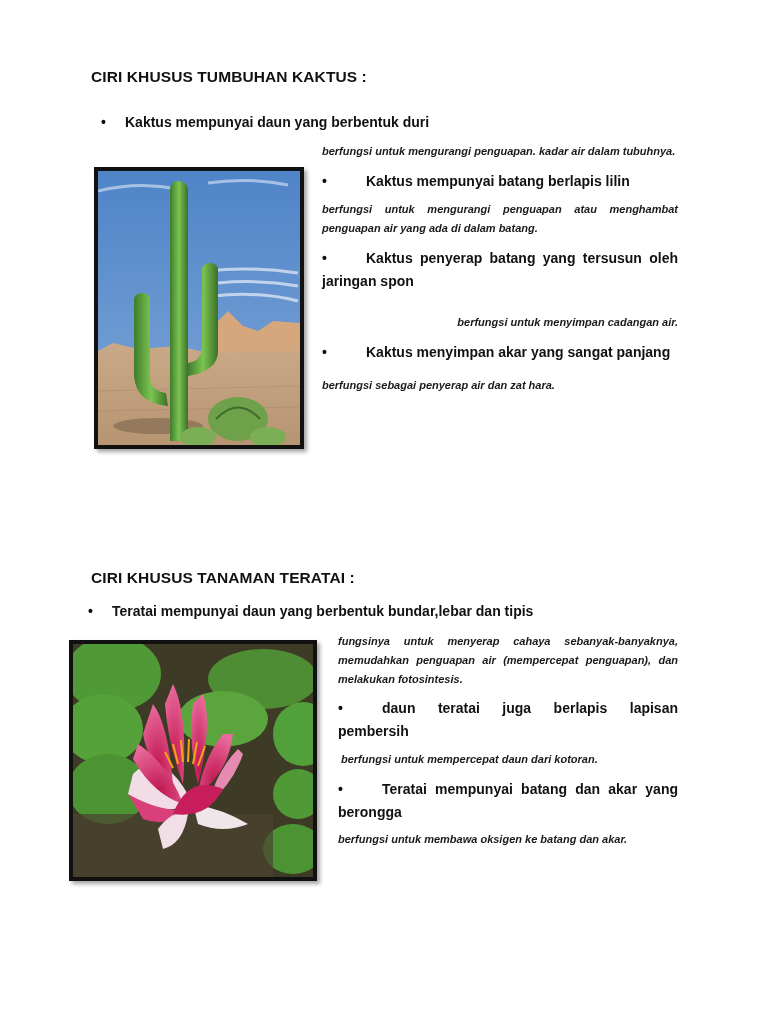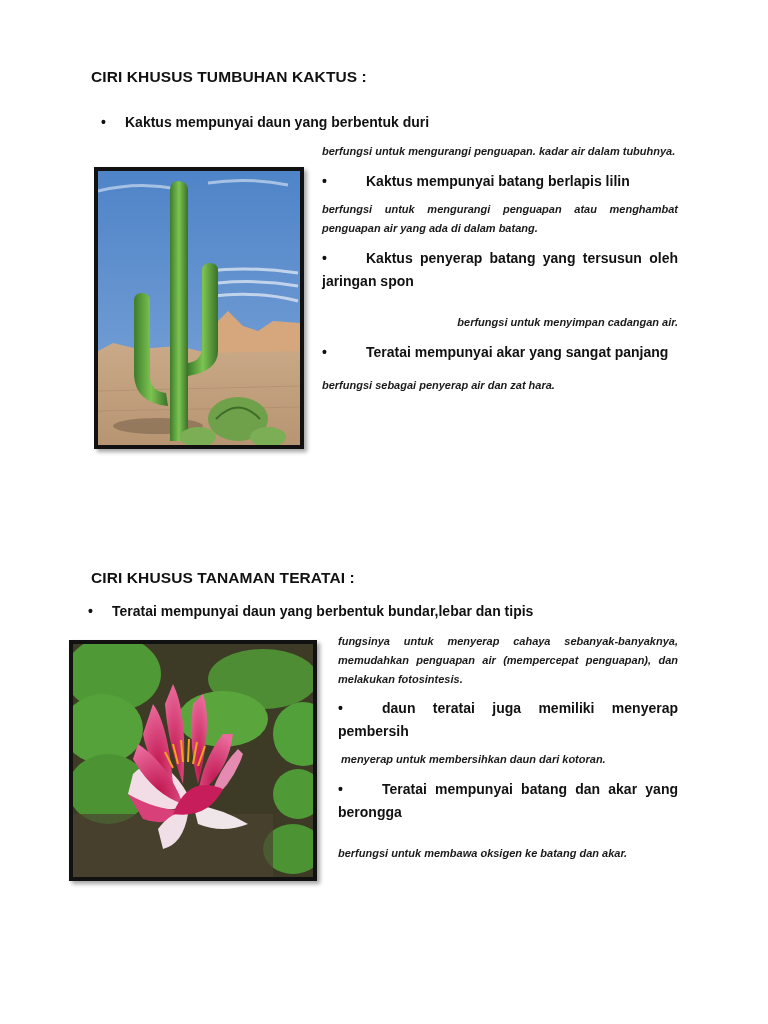--- a/index.html
+++ b/index.html
@@ -68,21 +68,21 @@
 
 <div class="col" style="left:322px; top:142px; width:356px;">
   <p class="desc">berfungsi untuk mengurangi penguapan. kadar air dalam tubuhnya.</p>
 
   <p class="bhead" style="margin-top:9px;"><span class="dot">•</span><span>Kaktus mempunyai batang berlapis lilin</span></p>
   <p class="desc" style="margin-top:7px;">berfungsi untuk mengurangi penguapan atau menghambat penguapan air yang ada di dalam batang.</p>
 
   <p class="bhead" style="margin-top:9px;"><span class="dot">•</span><span>Kaktus penyerap batang yang tersusun oleh jaringan spon</span></p>
   <p class="desc single" style="margin-top:20px;text-align:right;">berfungsi untuk menyimpan cadangan air.</p>
 
-  <p class="bhead" style="margin-top:9px;"><span class="dot">•</span><span>Teratai mempunyai akar yang sangat panjang</span></p>
+  <p class="bhead" style="margin-top:9px;"><span class="dot">•</span><span>Kaktus menyimpan akar yang sangat panjang</span></p>
   <p class="desc single" style="margin-top:12px;">berfungsi sebagai penyerap air dan zat hara.</p>
 </div>
 
 <div class="abs heading" style="left:91px; top:569px;">CIRI KHUSUS TANAMAN TERATAI  :</div>
 
 <div class="abs bullet-main" style="left:88px; top:603px;">
   <span class="dot">•</span><span>Teratai mempunyai daun yang berbentuk bundar,lebar dan tipis</span>
 </div>
 
 <div class="frame" style="left:69px; top:640px; width:248px; height:241px;">
@@ -121,18 +121,18 @@
         <line x1="120" y1="120" x2="124" y2="98"></line>
       <line x1="125" y1="122" x2="132" y2="102"></line>
         <line x1="100" y1="124" x2="92" y2="108"></line>
     </g>
   </svg>
 </div>
 
 <div class="col" style="left:338px; top:632px; width:340px;">
   <p class="desc" style="line-height:19px;">fungsinya untuk menyerap cahaya sebanyak-banyaknya, memudahkan penguapan air (mempercepat penguapan), dan melakukan fotosintesis.</p>
 
-  <p class="bhead" style="margin-top:8px;"><span class="dot">•</span><span>daun teratai juga memiliki menyerap pembersih</span></p>
-  <p class="desc single" style="margin-top:7px; padding-left:3px;">menyerap untuk membersihkan daun dari kotoran.</p>
+  <p class="bhead" style="margin-top:8px;"><span class="dot">•</span><span>daun teratai juga berlapis lapisan pembersih</span></p>
+  <p class="desc single" style="margin-top:7px; padding-left:3px;">berfungsi untuk mempercepat daun dari kotoran.</p>
 
   <p class="bhead" style="margin-top:9px;"><span class="dot">•</span><span>Teratai mempunyai batang dan akar yang berongga</span></p>
-  <p class="desc single" style="margin-top:20px;">berfungsi untuk membawa oksigen ke batang dan akar.</p>
+  <p class="desc single" style="margin-top:6px;">berfungsi untuk membawa oksigen ke batang dan akar.</p>
 </div>
 
 </body></html>

